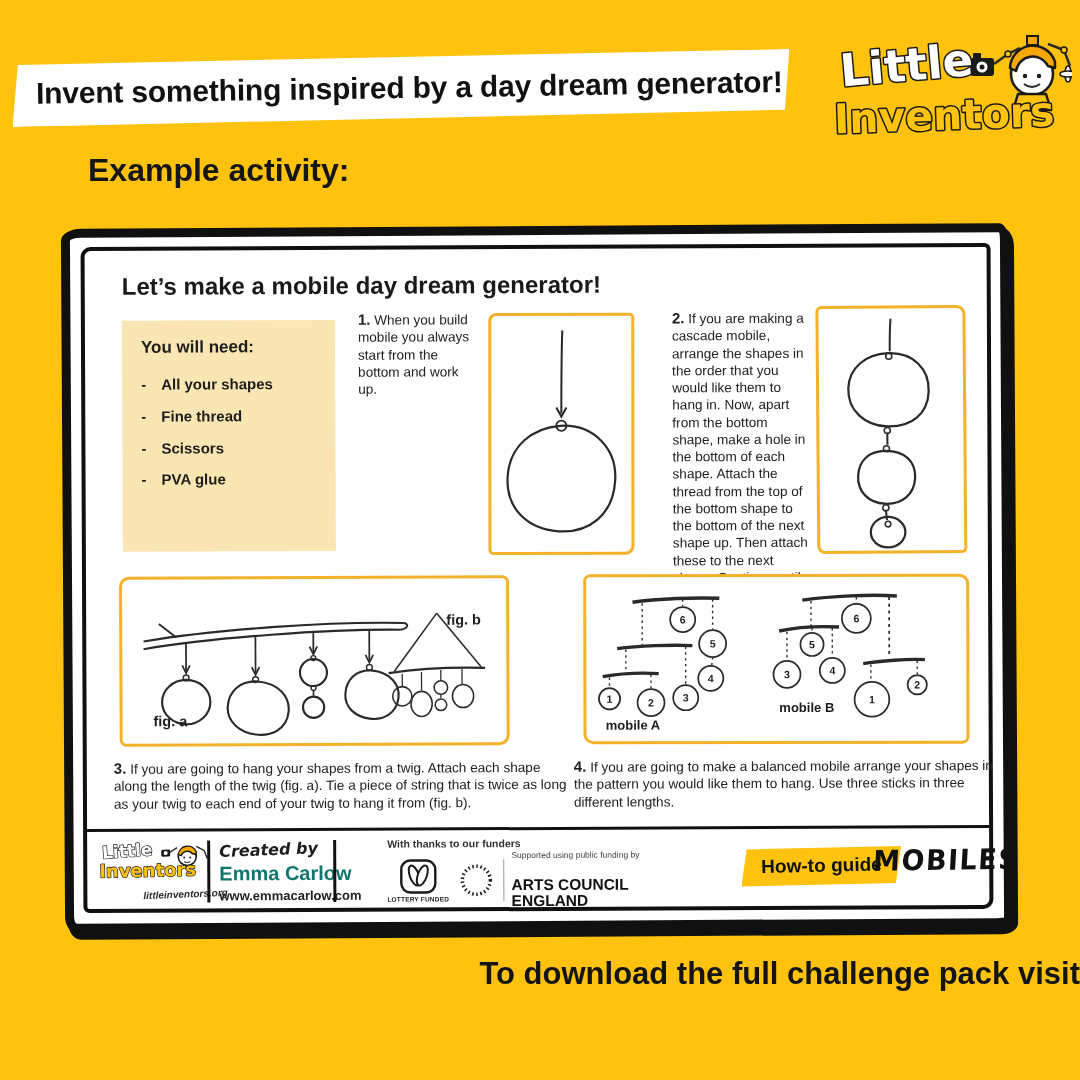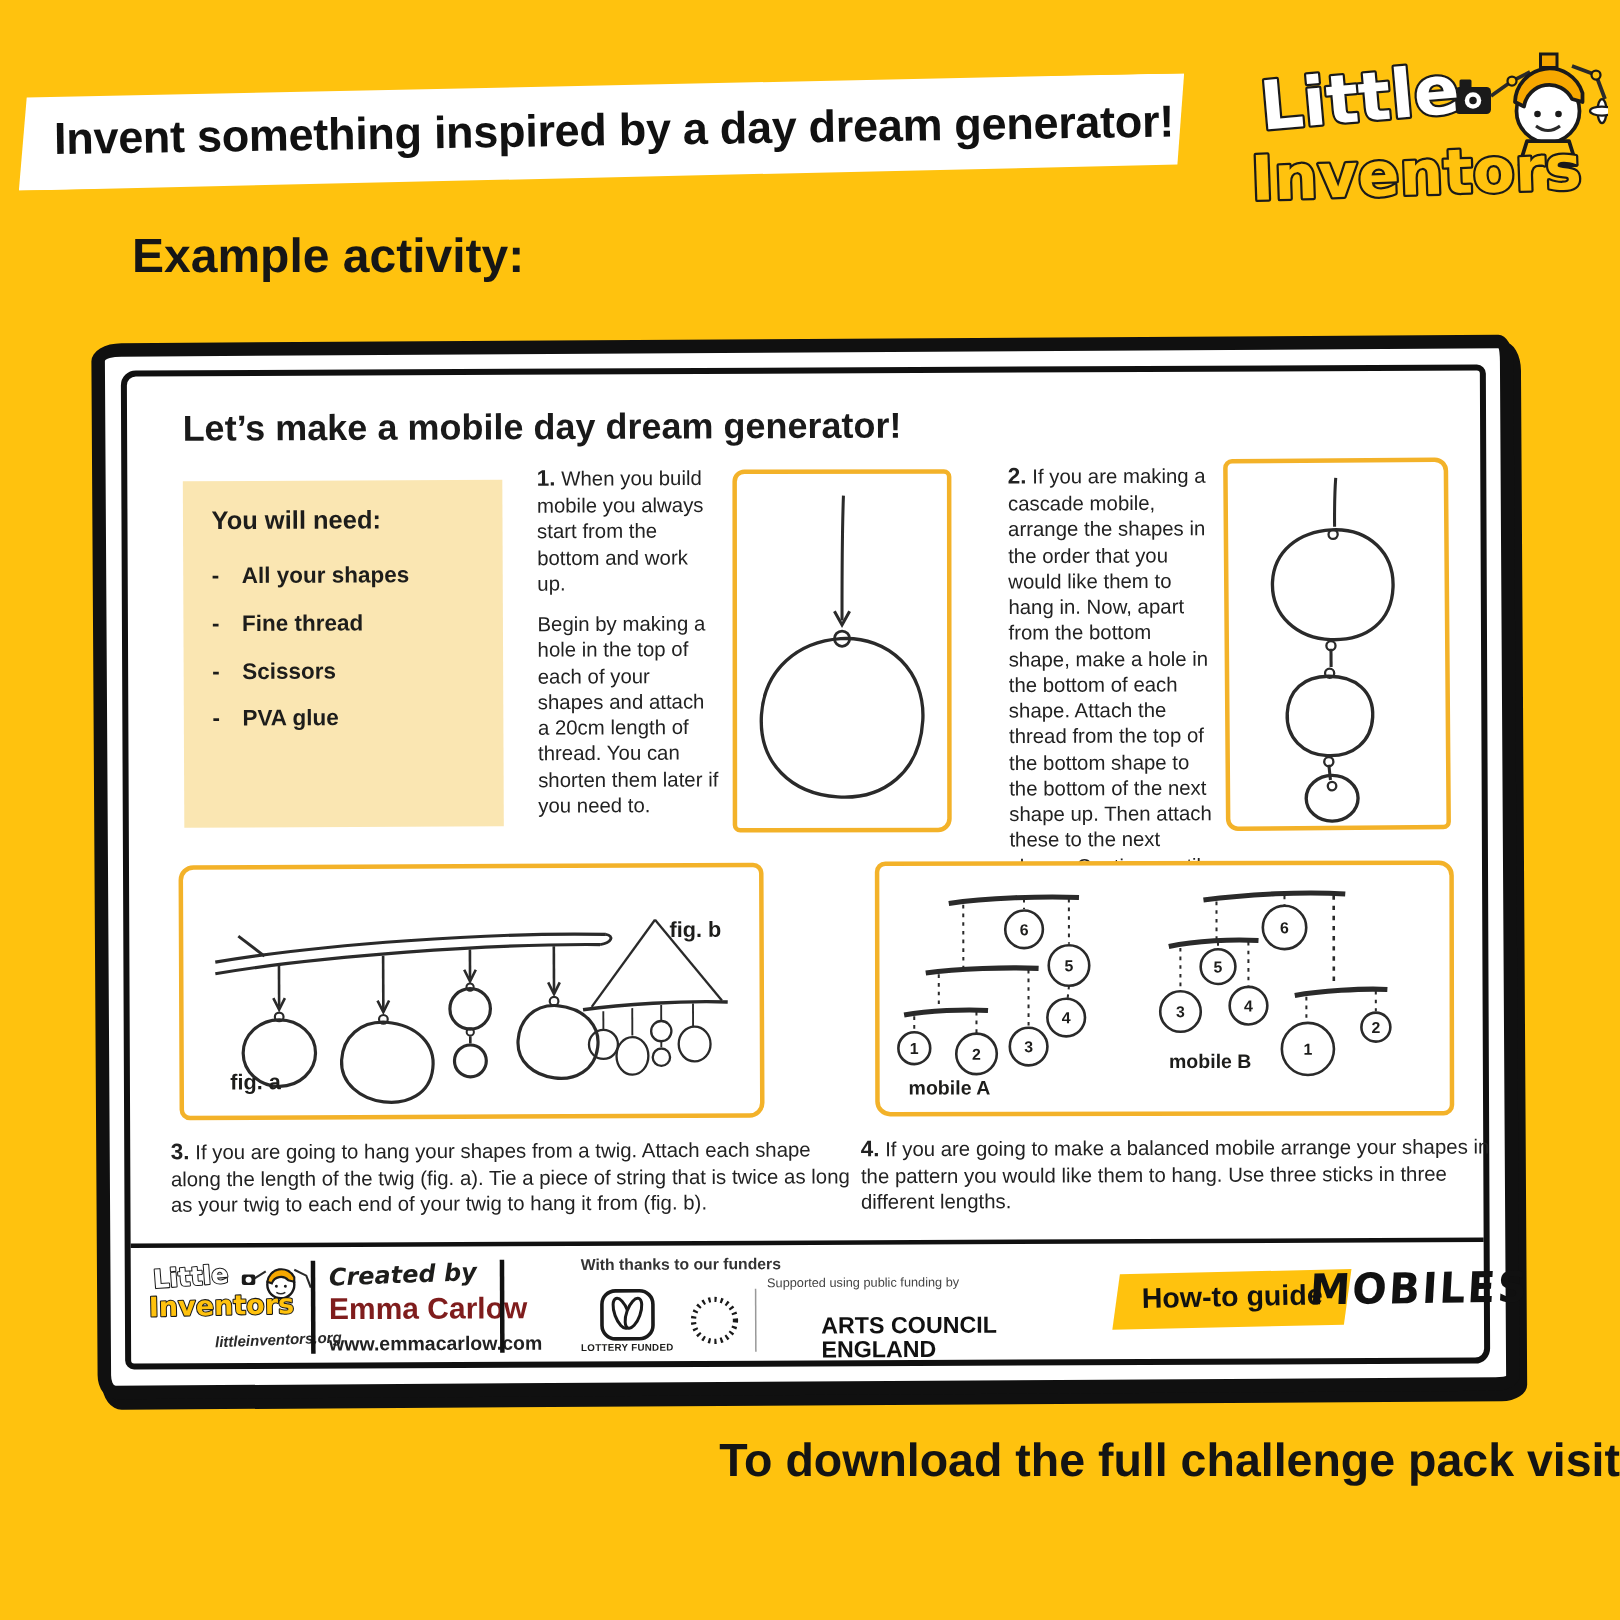--- a/index.html
+++ b/index.html
@@ -57,30 +57,30 @@
   .footer-divider{position:absolute;left:0;right:0;top:578px;height:3px;background:#111;}
 
   
   .f-minilogo{position:absolute;left:12px;top:588px;}
   .f-url{position:absolute;left:56px;top:638px;font-size:10px;font-style:italic;font-weight:bold;color:#2a2a2a;transform:rotate(-2deg);}
   .vdiv{position:absolute;top:590px;width:2.5px;height:62px;background:#111;}
   .vdiv1{left:120px;}
   .vdiv2{left:246px;}
   .created-by{position:absolute;left:132px;top:590px;font-size:16px;font-style:italic;font-weight:bold;
               transform:rotate(-2deg);font-family:"DejaVu Sans",sans-serif;}
-  .author{position:absolute;left:132px;top:612px;font-size:20px;font-weight:bold;color:#7f1d1d;}
+  .author{position:absolute;left:132px;top:612px;font-size:20px;font-weight:bold;color:#0f766e;}
   .author-url{position:absolute;left:132px;top:638px;font-size:13px;font-weight:bold;color:#222;}
   .funders-heading{position:absolute;left:300px;top:588px;font-size:10.5px;font-weight:bold;color:#333;}
   .funders-row{position:absolute;left:300px;top:601px;display:flex;align-items:center;gap:7px;}
   .lottery{display:flex;flex-direction:column;align-items:center;}
   .lottery-label{font-size:6.5px;font-weight:bold;margin-top:1px;letter-spacing:0.2px;}
   .arts-sep{width:1.5px;height:42px;background:#999;}
   .arts-text{display:flex;flex-direction:column;justify-content:center;}
   .arts-support{font-size:8.5px;color:#444;margin-bottom:17px;}
-  .arts-l1,.arts-l2{font-size:15.5px;font-weight:bold;line-height:1.05;color:#111;margin-left:36px;}
+  .arts-l1,.arts-l2{font-size:15.5px;font-weight:bold;line-height:1.05;color:#111;}
   .badge{position:absolute;left:657px;top:600px;background:#FFC20E;padding:7px 17px 8px 17px;
          transform:skewX(-9deg) rotate(-1deg);}
   .badge span{display:inline-block;transform:skewX(9deg);font-size:19px;font-weight:bold;color:#111;}
   .mobiles-title{position:absolute;left:786px;top:597px;font-size:27px;font-weight:bold;
                  font-family:"DejaVu Sans",sans-serif;letter-spacing:1.5px;color:#111;
                  transform:skewX(-4deg) scaleY(1.05) rotate(-0.5deg);}
 
   
   .bottom1,.bottom2{position:absolute;left:0;width:1080px;text-align:right;font-weight:bold;color:#141414;font-size:31px;}
   .bottom1{top:956px;}
@@ -138,21 +138,20 @@
             <span>Scissors</span>
           </div>
         <div class="need-item">
             <span>PVA glue</span>
           </div>
       </div>
 
       <div class="step step1">
         <p><span class="num">1.</span>
            <span>When you build mobile you always start from the bottom and work up.</span></p>
-        <p><span>Begin by making a hole in the top of each of your shapes and attach a 20cm length of thread. You can shorten them later if you need to.</span></p>
       </div>
 
       <div class="figbox fig1">
         <svg viewBox="0 0 138 232">
           <path d="M70,14 C69,40 69,70 69,96" class="sketch" stroke-width="2"></path>
           <path d="M64,90 L69,99 L74,90" class="sketch" stroke-width="2"></path>
           <circle cx="69" cy="108" r="5" class="sketch" stroke-width="1.8"></circle>
           <path d="M68,108 C100,106 124,130 122,162 C120,196 96,214 66,212 C36,210 14,190 16,158 C18,128 40,110 68,108 Z" class="sketch" stroke-width="2.2"></path>
         </svg>
       </div>

